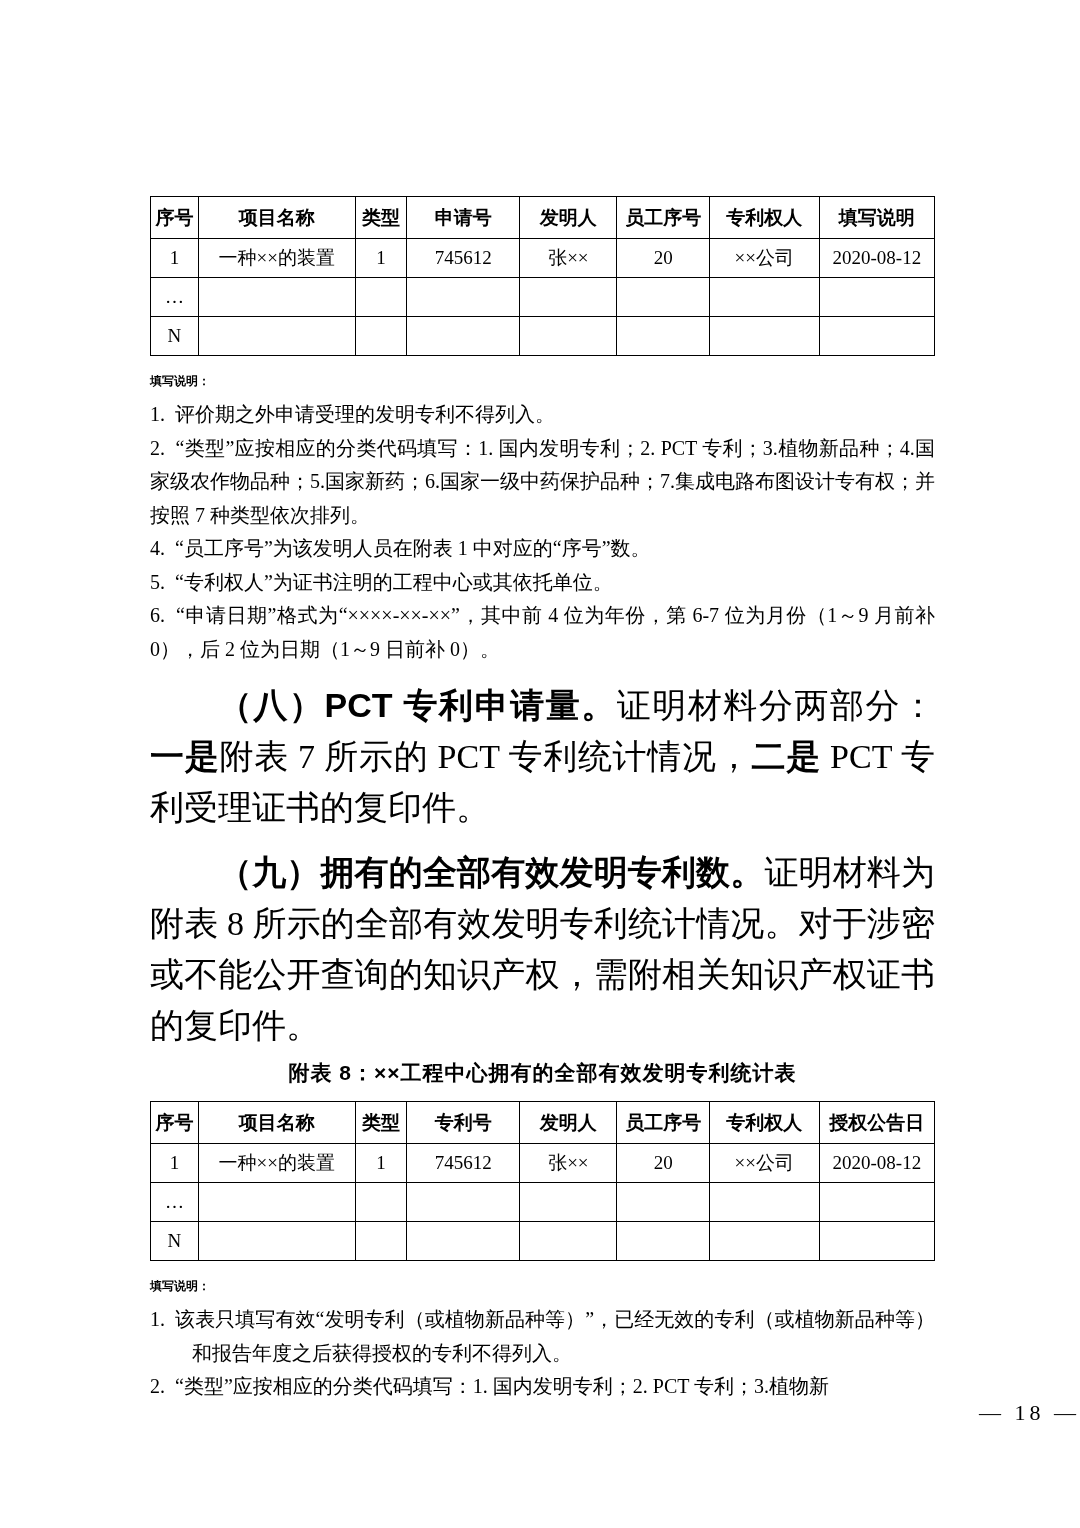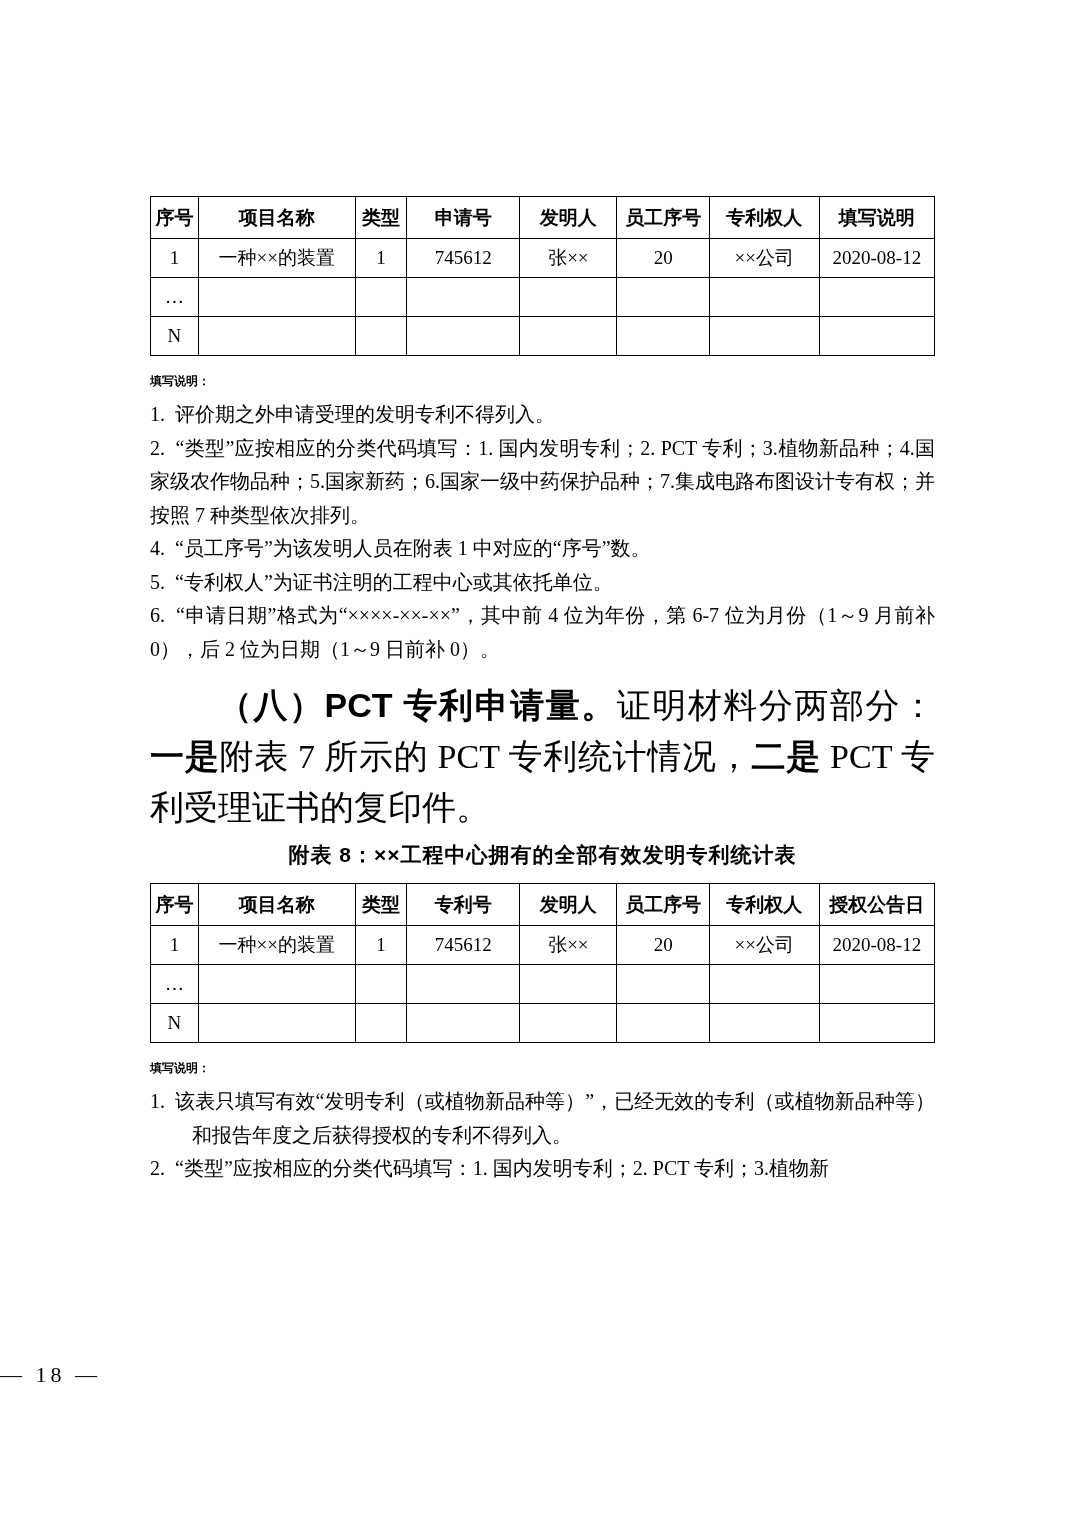--- a/index.html
+++ b/index.html
@@ -69,22 +69,22 @@
   }
   .body-para .bold {
     font-family: "Liberation Sans", sans-serif;
     font-weight: bold;
   }
   .section-gap { margin-top: 8px; }
   .page-number {
     position: absolute;
     left: 0;
     width: 1080px;
-    top: 1362px;
-    text-align: left;
+    top: 1400px;
+    text-align: right;
     font-size: 22px;
     letter-spacing: 4px;
   }
 </style>
 </head>
 <body>
 
 <div class="page">
 
 
@@ -149,20 +149,21 @@
     <div class="notes-title">填写说明：</div>
     <div class="note">1.  评价期之外申请受理的发明专利不得列入。</div>
     <div class="note">2.  “类型”应按相应的分类代码填写：1. 国内发明专利；2. PCT 专利；3.植物新品种；4.国家级农作物品种；5.国家新药；6.国家一级中药保护品种；7.集成电路布图设计专有权；并按照 7 种类型依次排列。</div>
     <div class="note">4.  “员工序号”为该发明人员在附表 1 中对应的“序号”数。</div>
     <div class="note">5.  “专利权人”为证书注明的工程中心或其依托单位。</div>
     <div class="note">6.  “申请日期”格式为“××××-××-××”，其中前 4 位为年份，第 6-7 位为月份（1～9 月前补 0），后 2 位为日期（1～9 日前补 0）。</div>
   </div>
 
   <p class="body-para"><span class="bold">（八）PCT 专利申请量。</span><span>证明材料分两部分：</span><span class="bold">一是</span><span>附表 7 所示的 PCT 专利统计情况，</span><span class="bold">二是</span><span> PCT 专利受理证书的复印件。</span></p>
 
+  <p class="body-para"><span class="bold">（九）拥有的全部有效发明专利数。</span><span>证明材料为附表 8 所示的全部有效发明专利统计情况。对于涉密或不能公开查询的知识产权，需附相关知识产权证书的复印件。</span></p>
 
   <h2 class="table-title section-gap">附表 8：××工程中心拥有的全部有效发明专利统计表</h2>
 
   <table class="stat-table">
     <colgroup>
       <col style="width:6.1%">
         <col style="width:20.0%">
         <col style="width:6.6%">
         <col style="width:14.4%">
       <col style="width:12.4%">

